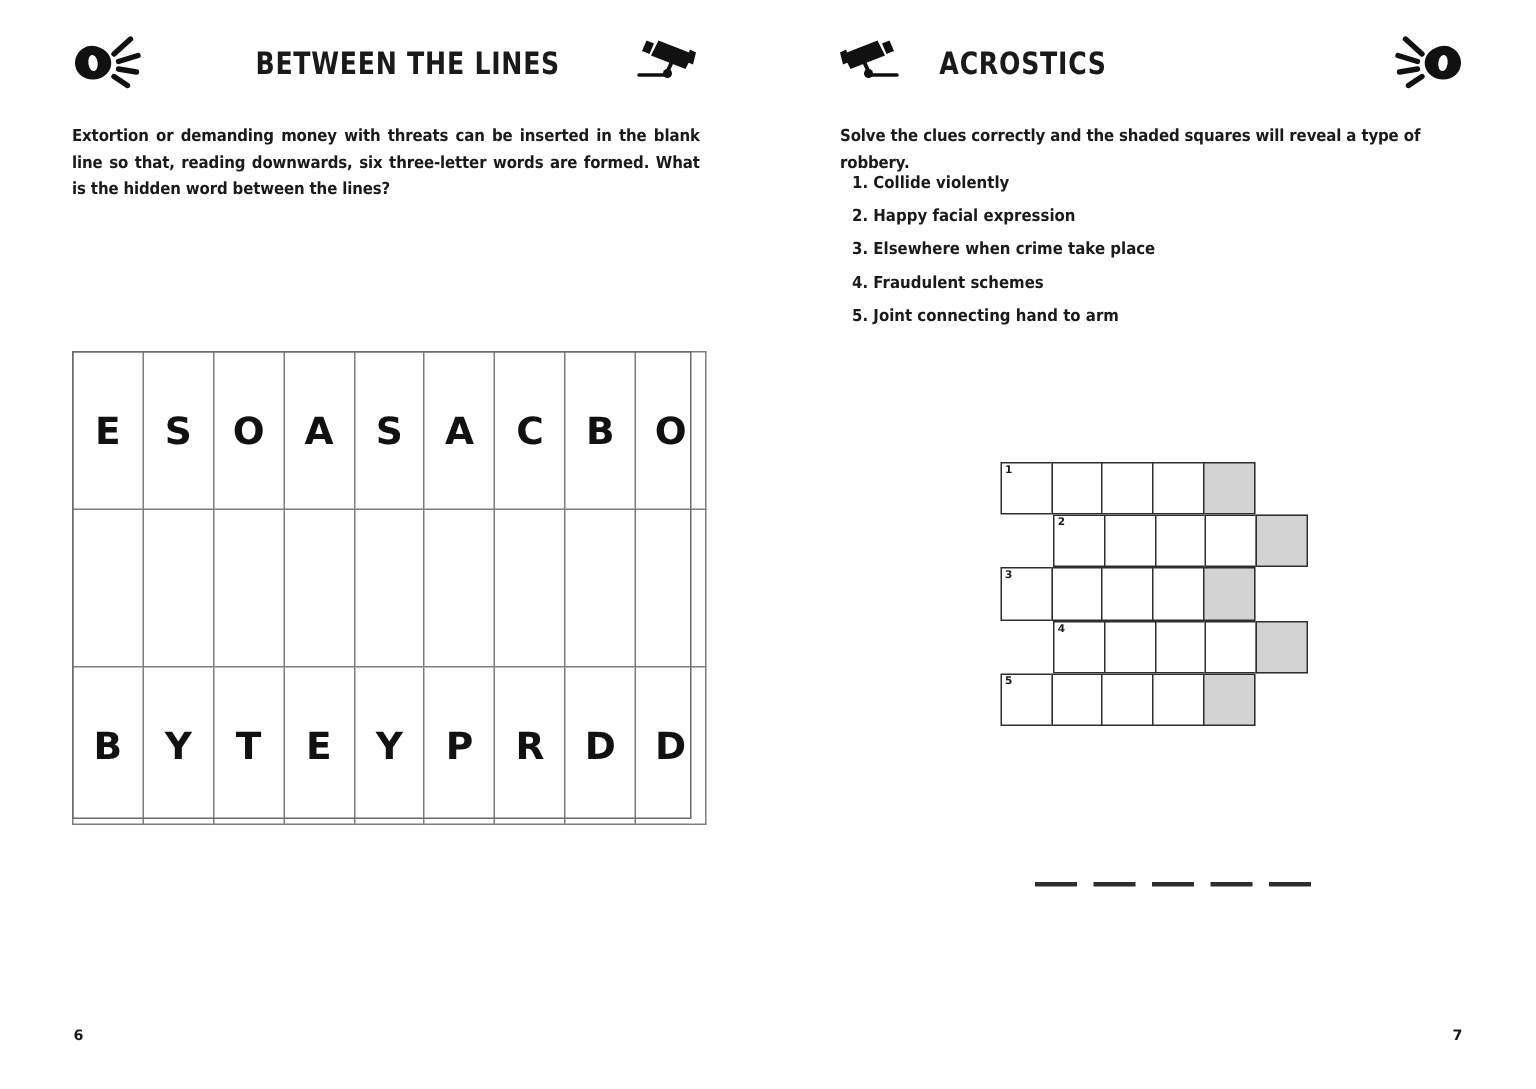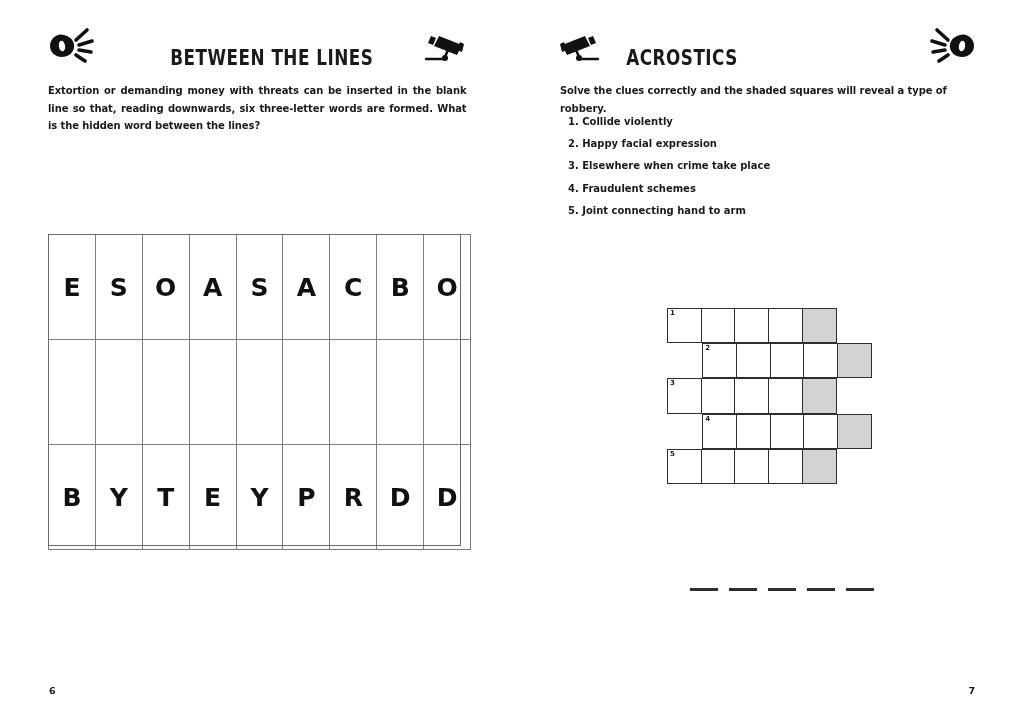--- a/index.html
+++ b/index.html
@@ -28,21 +28,21 @@
   
   .header {
     position: absolute;
     top: 14px;
     left: 46px;
     right: 46px;
     height: 56px;
   }
   .header-row {
     display: flex;
-    align-items: flex-end;
+    align-items: center;
     height: 56px;
     width: 100%;
   }
 
   .puzzle-title {
     font-family: "DejaVu Sans", sans-serif;
     font-weight: bold;
     font-size: 20.5px;
     letter-spacing: 0.6px;
     text-transform: uppercase;

